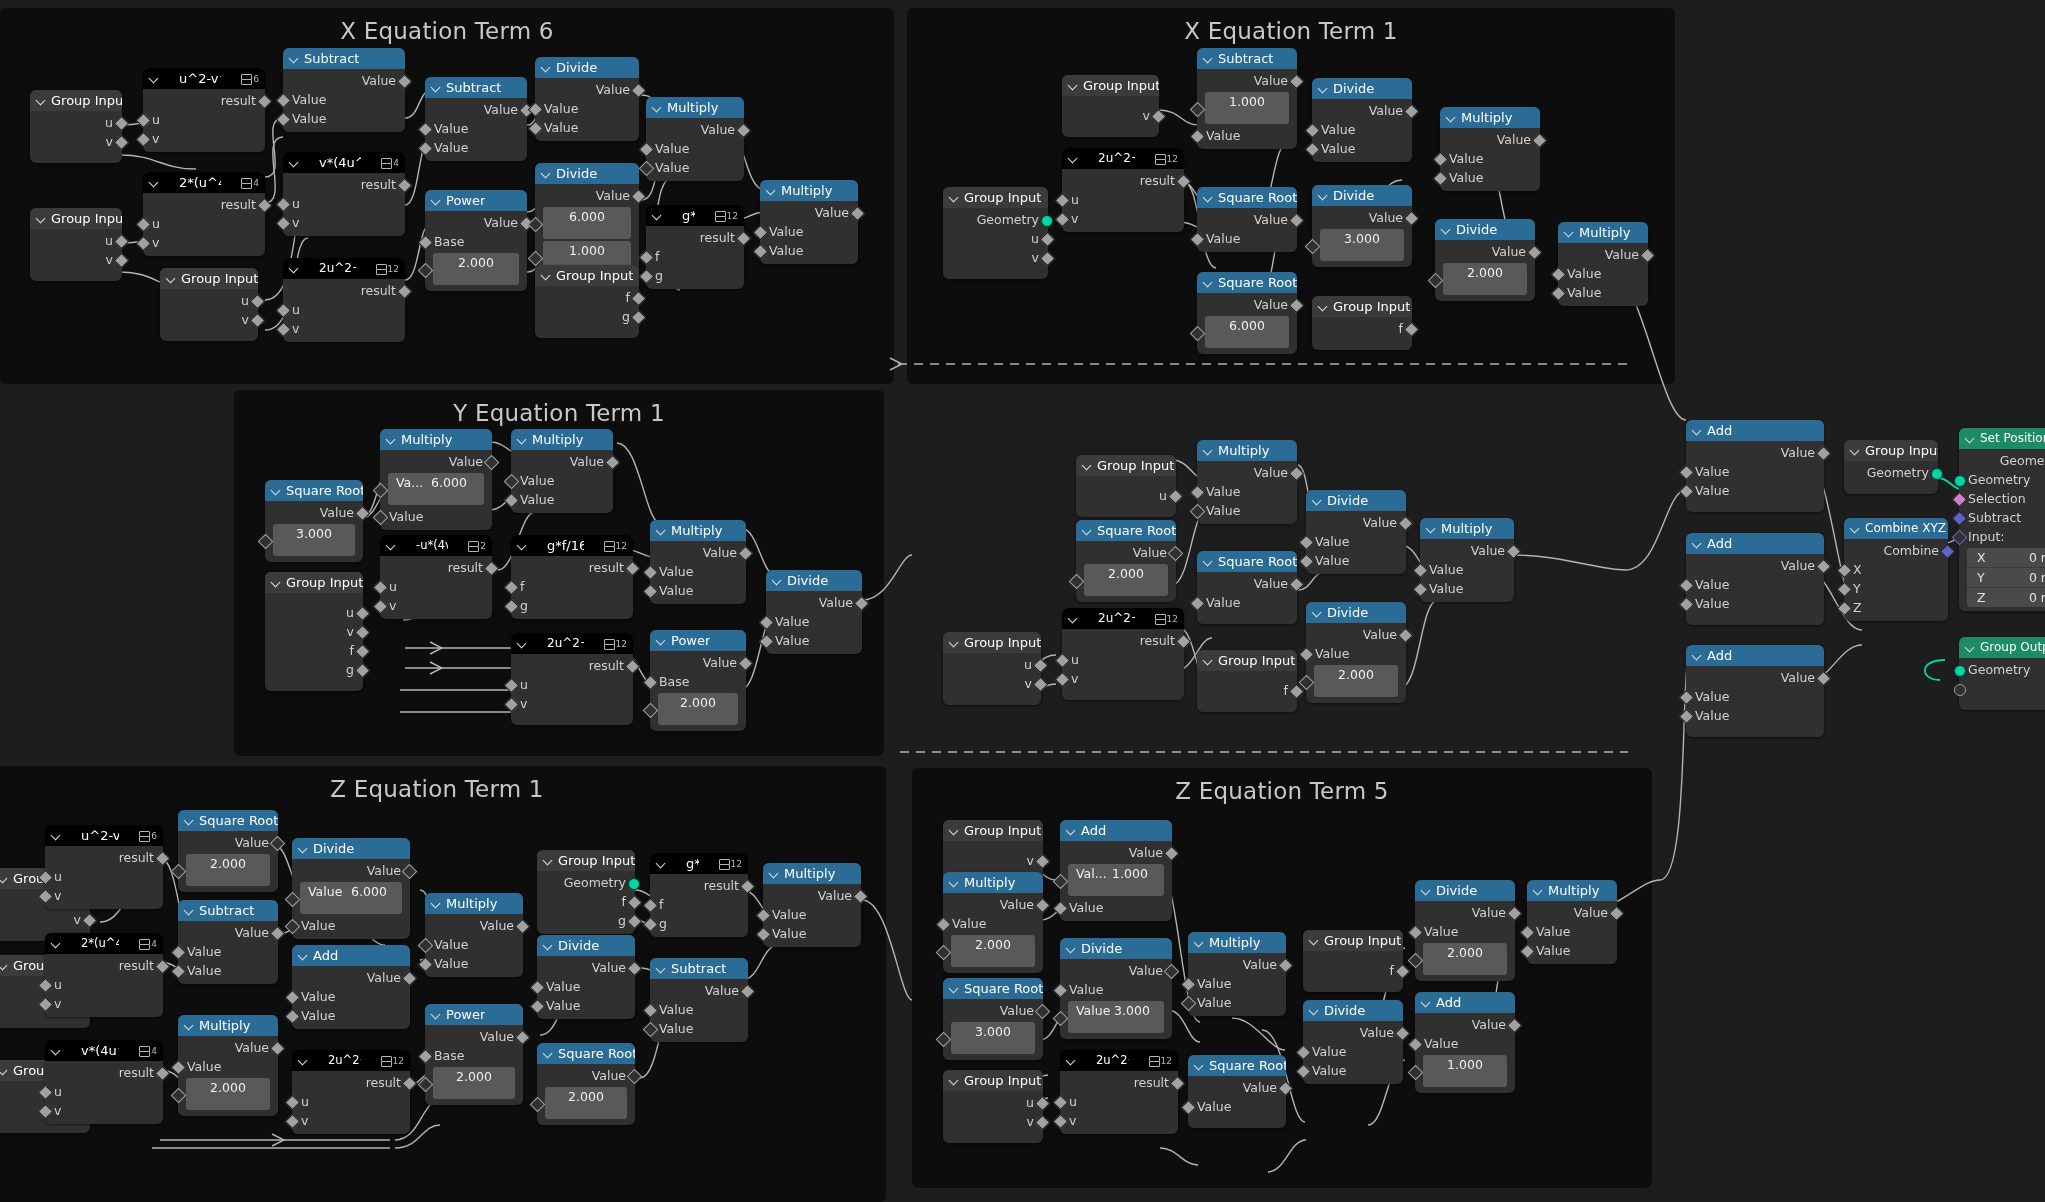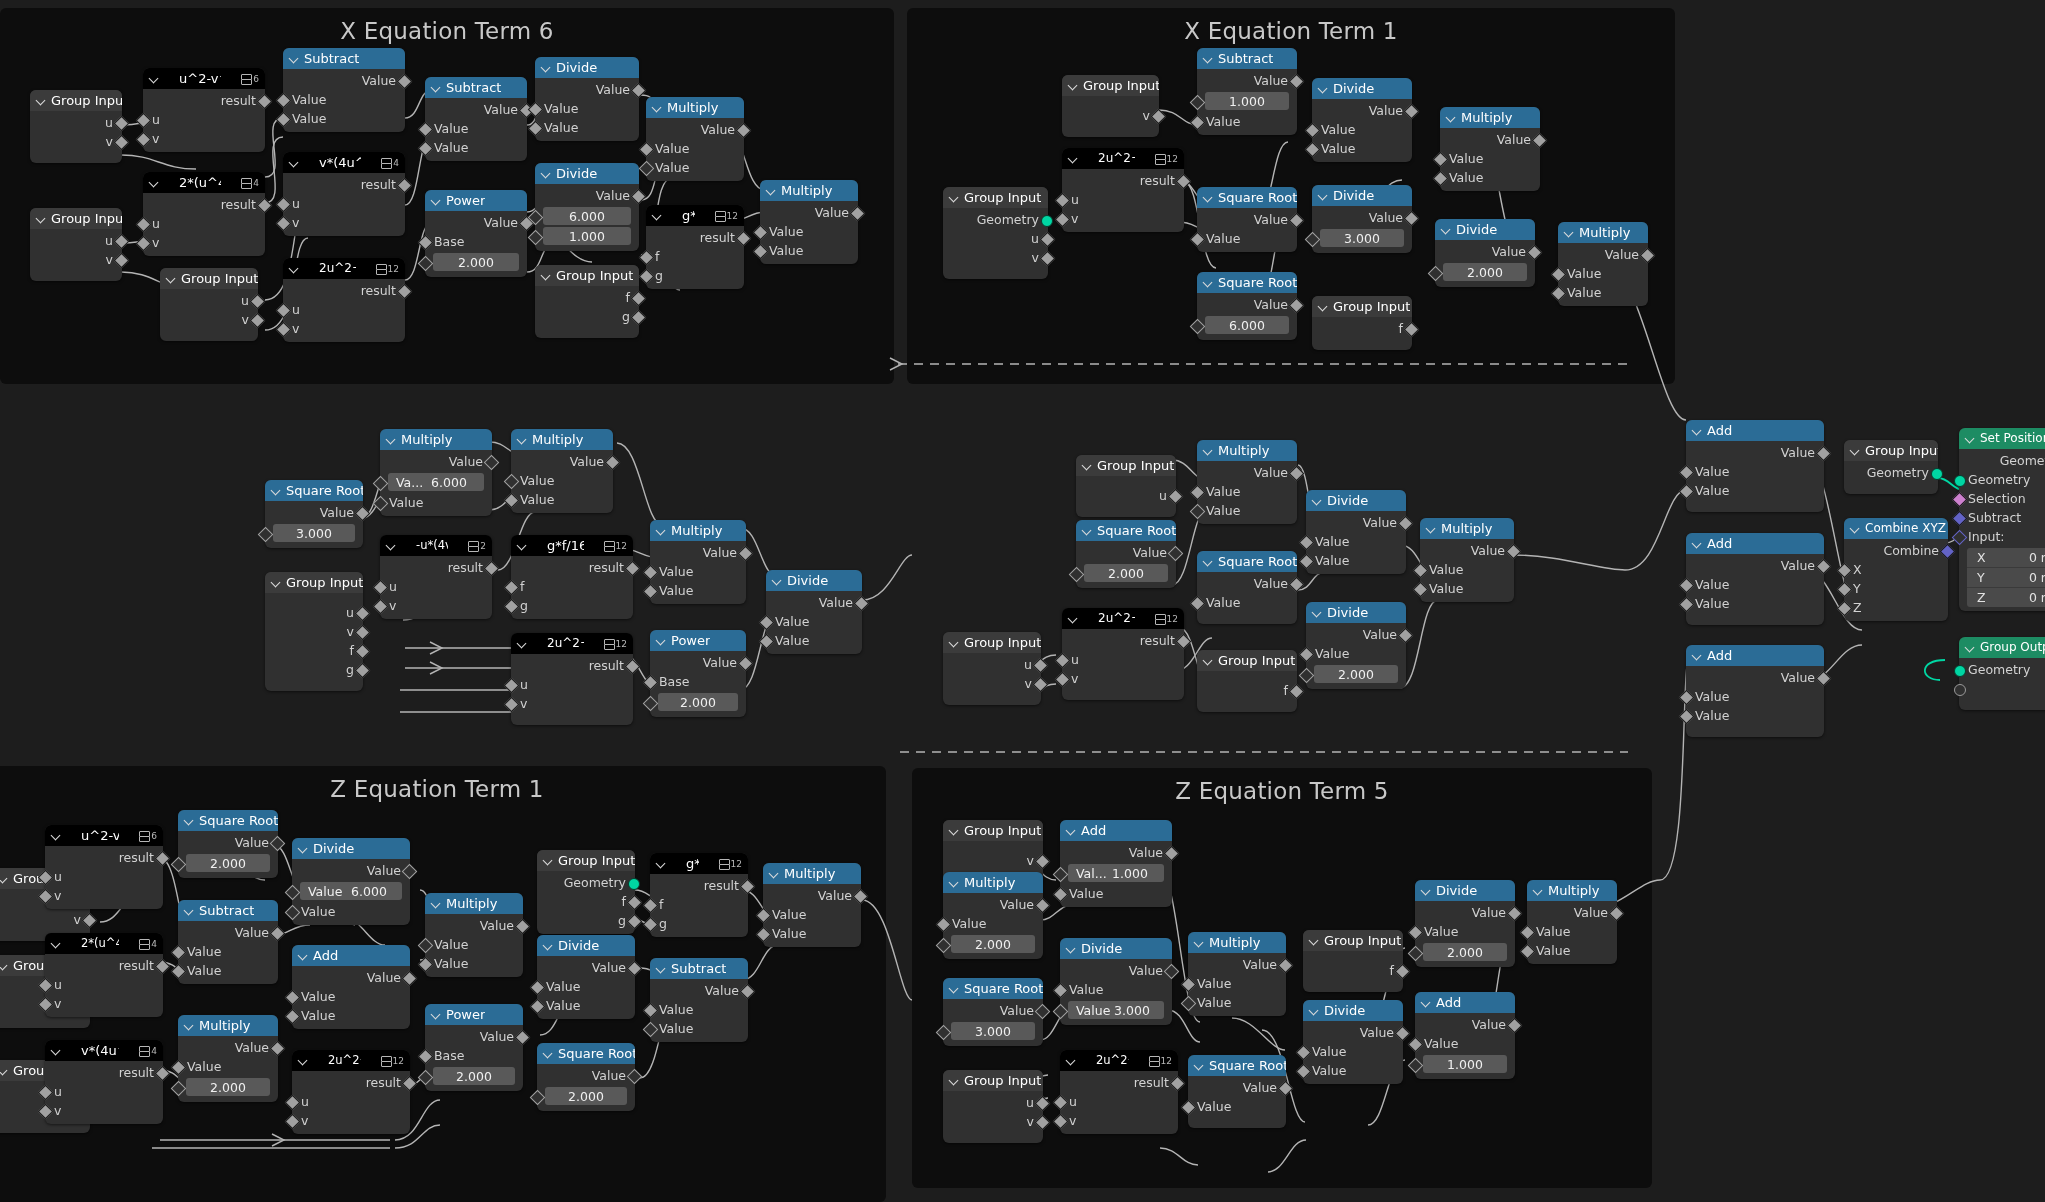--- a/index.html
+++ b/index.html
@@ -59,21 +59,21 @@
   .sock-geo{background:#00d6a3;border-radius:50%;transform:none;width:10px;height:10px;
             margin-top:-5px;border:1px solid #0a3b2e;}
   .sock-geo.l{left:-5px;}
   .sock-geo.r{right:-5px;}
   .sock-bool{background:#cd80ce;}
   .sock-vec{background:#6363c7;}
   .sock-ring{background:#303030;border:1.8px solid #9a9a9a;border-radius:50%;
              transform:none;width:10px;height:10px;margin-top:-5px;}
 
   
-  .field{margin:2px 8px;height:18px;line-height:19px;border-radius:3px;
+  .field{margin:2px 8px;height:32px;line-height:19px;border-radius:3px;
          background:#595959;font-size:12.5px;color:#f0f0f0;text-align:center;
          position:relative;}
   .field.lbl{text-align:left;padding-left:8px;}
   .field .fv{position:absolute;left:0;right:0;text-align:center;}
   .field .fn{position:absolute;left:8px;}
   .field-multi{margin:2px 8px 0 8px;}
   .mini-row{height:19px;line-height:19px;background:#4a4a4a;font-size:12.5px;
             color:#e2e2e2;display:flex;justify-content:space-between;padding:0 10px;}
   .mini-row:first-child{border-radius:3px 3px 0 0;}
   .mini-row:last-child{border-radius:0 0 3px 3px;}
@@ -89,20 +89,23 @@
 </head>
 <body>
 
 <div id="canvas">
 
   <div class="frame" style="left:0px;top:8px;width:894px;height:376px;">
     <div class="frame-title">X Equation Term 6</div>
   </div>
   <div class="frame" style="left:907px;top:8px;width:768px;height:376px;">
     <div class="frame-title">X Equation Term 1</div>
+  </div>
+  <div class="frame" style="left:234px;top:390px;width:650px;height:366px;">
+    <div class="frame-title">Y Equation Term 1</div>
   </div>
   <div class="frame" style="left:-12px;top:766px;width:898px;height:436px;">
     <div class="frame-title">Z Equation Term 1</div>
   </div>
   <div class="frame" style="left:912px;top:768px;width:740px;height:420px;">
     <div class="frame-title">Z Equation Term 5</div>
   </div>
 
   <svg class="wires">
     <g>

